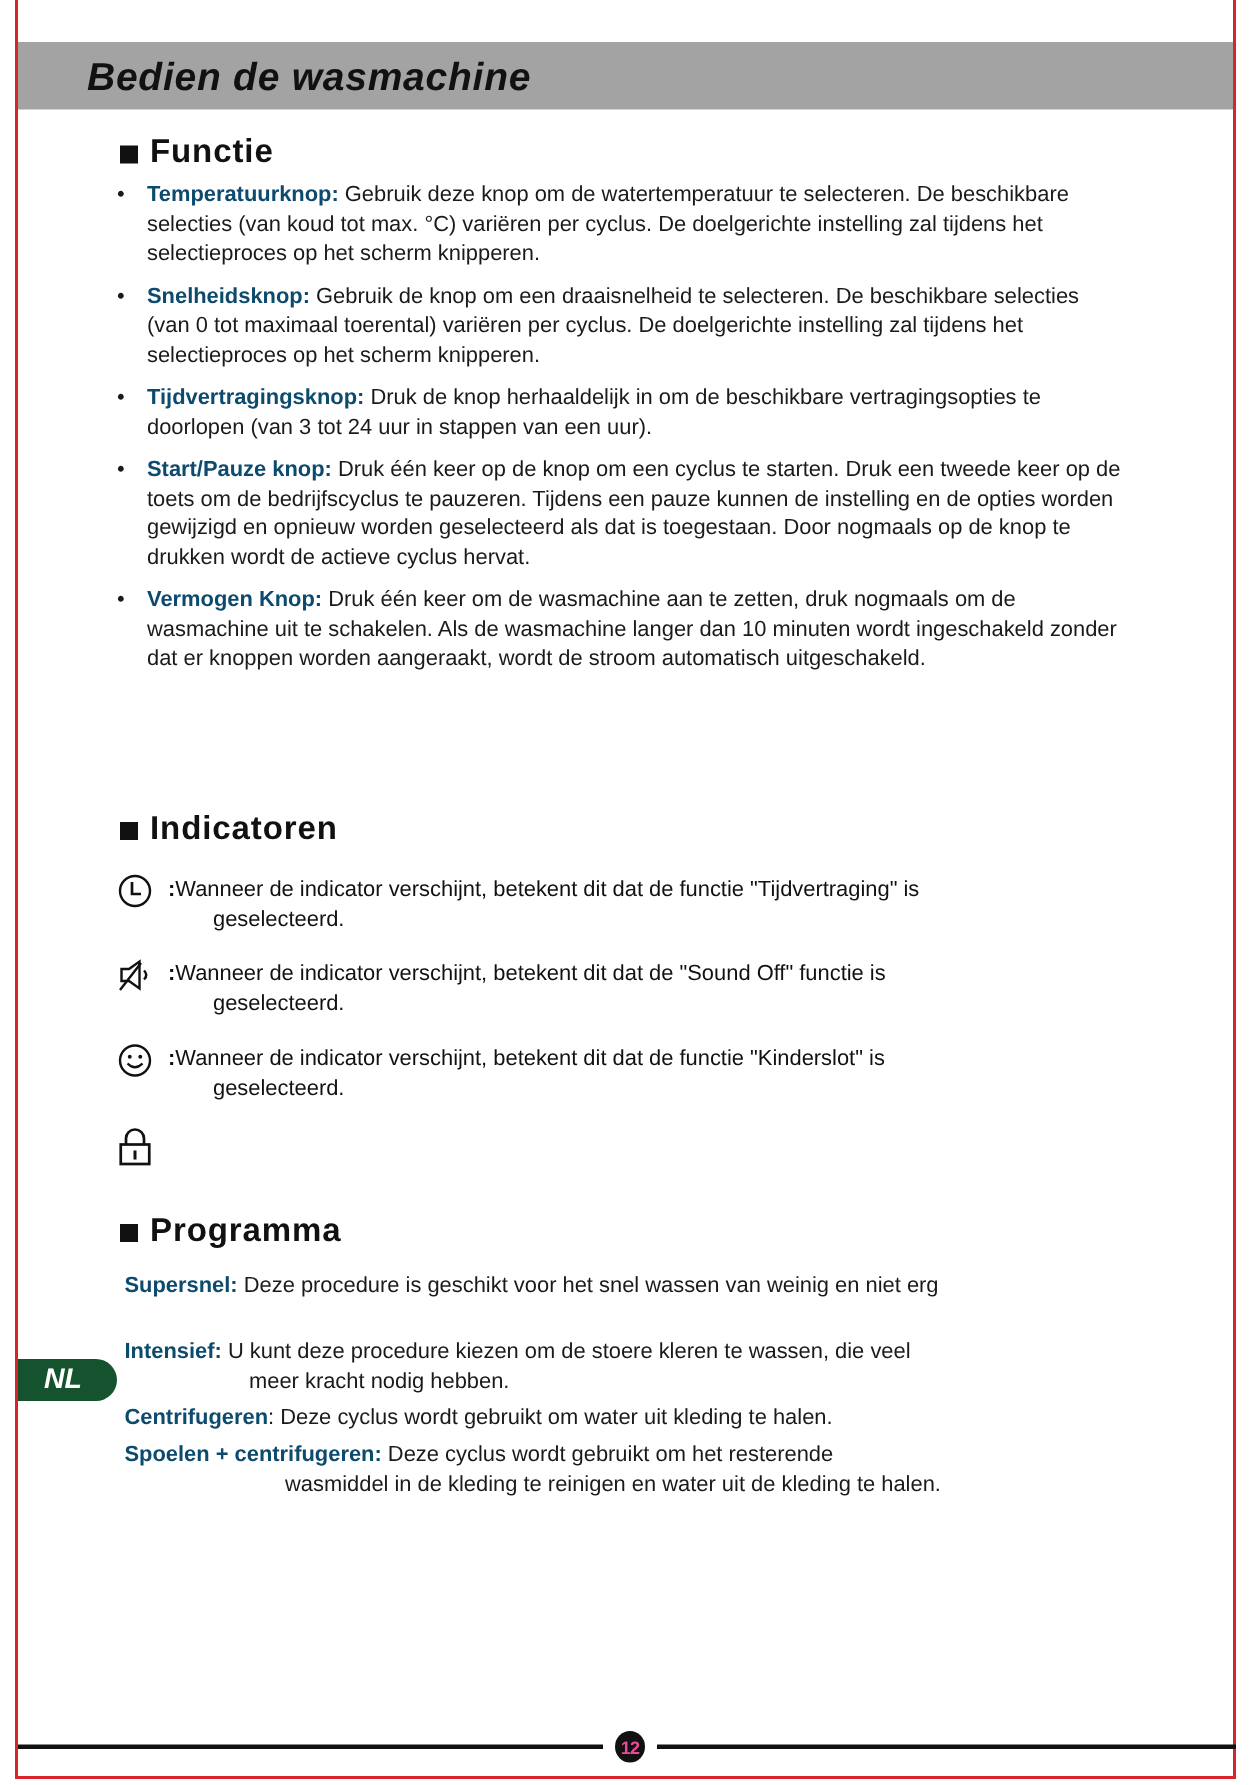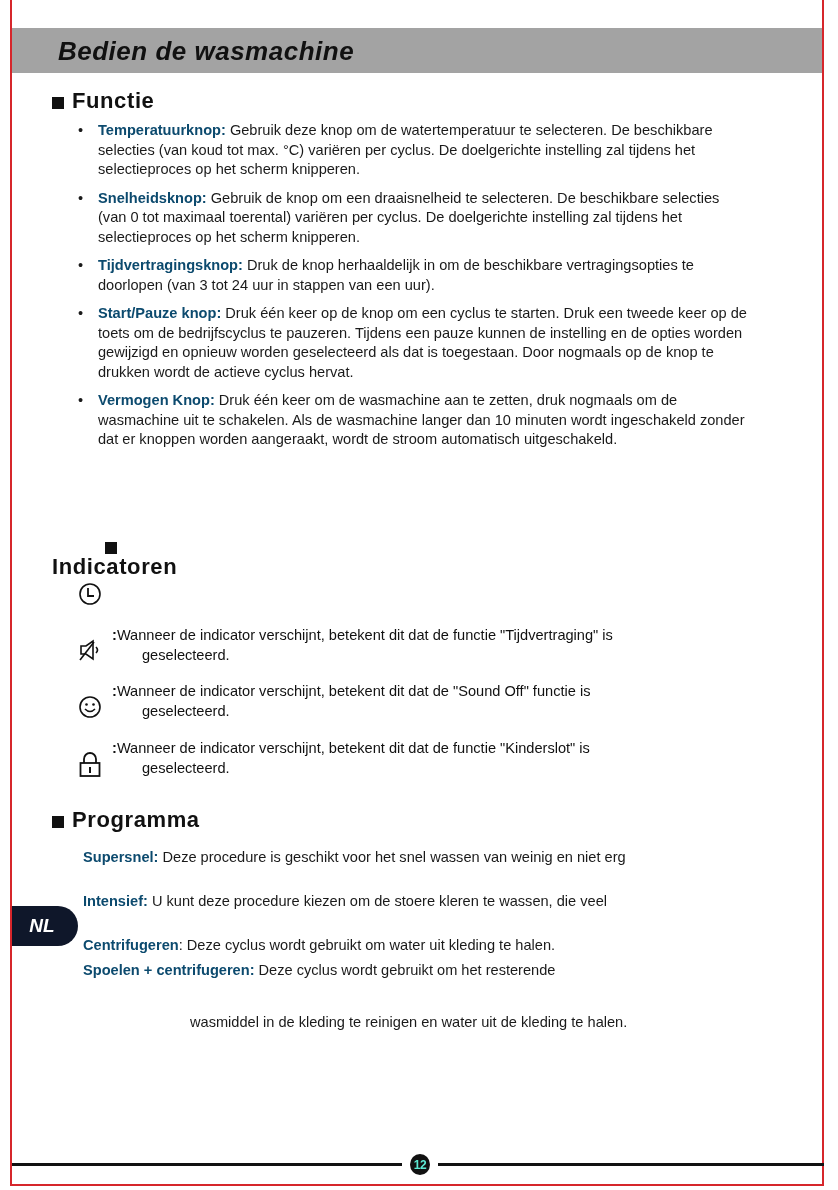--- a/index.html
+++ b/index.html
@@ -3,40 +3,40 @@
 <meta charset="utf-8">
 <style>
   html, body { margin: 0; padding: 0; background: #ffffff; }
   body { width: 838px; height: 1190px; position: relative; overflow: hidden;
          font-family: "Liberation Sans", "DejaVu Sans", sans-serif; color: #111; }
   .frame { position: absolute; left: 10px; top: -2px; width: 814px; height: 1188px;
            border: 2px solid #d6262b; box-sizing: border-box; }
   .title-bar { position: absolute; left: 12px; top: 28px; width: 810px; height: 45px; background: #a3a3a3; }
   .title-text { position: absolute; left: 46px; top: 8px; font-size: 26px; font-weight: bold; font-style: italic;
                 letter-spacing: 0.5px; color: #111; }
-  .section-h { position: absolute; left: 52px; font-size: 22px; font-weight: bold; letter-spacing: 0.6px;
+  .section-h { position: absolute; left: 80px; font-size: 22px; font-weight: bold; letter-spacing: 0.6px;
                display: flex; align-items: center; }
   .sq { display: inline-block; width: 12px; height: 12px; background: #111; margin-right: 8px; margin-top: 3px; }
   .bullets { position: absolute; left: 78px; top: 121px; width: 670px; margin: 0; padding: 0; list-style: none; }
   .bullets li { position: relative; padding-left: 20px; font-size: 14.6px; line-height: 19.5px; margin-bottom: 9px; color: #1a1a1a; }
   .bullets li .dot { position: absolute; left: 0; top: 0; }
   .bullets b, .prog b { font-weight: bold; color: #0c4a6e; }
   .ind { position: absolute; left: 78px; width: 680px; display: flex; }
   .ind .ico { width: 26px; height: 26px; flex: none; margin-top: -2px; }
-  .ind .txt { font-size: 14.6px; line-height: 19.5px; color: #111; margin-top: 42px; }
+  .ind .txt { font-size: 14.6px; line-height: 19.5px; color: #111; }
   .ind .colon { font-weight: bold; margin-left: 8px; }
   .ind .cont { display: block; padding-left: 38px; }
   .prog { position: absolute; left: 83px; font-size: 14.6px; line-height: 19.5px; color: #1a1a1a; width: 680px; }
   .prog .cont { display: block; }
-  .nl-tab { position: absolute; left: 12px; top: 906px; width: 66px; height: 40px; background: #0f172a;
+  .nl-tab { position: absolute; left: 12px; top: 906px; width: 66px; height: 28px; background: #14532d;
             border-radius: 0 20px 20px 0; color: #fff; font-weight: bold; font-style: italic; font-size: 19px;
             display: flex; align-items: center; justify-content: center; padding-right: 6px; box-sizing: border-box; }
   .footer-line { position: absolute; top: 1163px; height: 3px; background: #111; }
   .page-num { position: absolute; left: 410px; top: 1154px; width: 20px; height: 21px; border-radius: 50%;
-              background: #111; color: #5eead4; font-size: 12px; font-weight: bold; display: flex;
+              background: #111; color: #ec4899; font-size: 12px; font-weight: bold; display: flex;
               align-items: center; justify-content: center; letter-spacing: -0.5px; }
 </style>
 </head>
 <body>
 
 <div class="frame"></div>
 
 <div class="title-bar">
   <div class="title-text">Bedien de wasmachine</div>
 </div>
@@ -47,21 +47,21 @@
 </div>
 
 <ul class="bullets">
   <li><span class="dot">•</span><b>Temperatuurknop:</b><span> Gebruik deze knop om de watertemperatuur te selecteren. De beschikbare selecties (van koud tot max. °C) variëren per cyclus. De doelgerichte instelling zal tijdens het selectieproces op het scherm knipperen.</span></li>
   <li><span class="dot">•</span><b>Snelheidsknop:</b><span> Gebruik de knop om een draaisnelheid te selecteren. De beschikbare selecties (van 0 tot maximaal toerental) variëren per cyclus. De doelgerichte instelling zal tijdens het selectieproces op het scherm knipperen.</span></li>
   <li><span class="dot">•</span><b>Tijdvertragingsknop:</b><span> Druk de knop herhaaldelijk in om de beschikbare vertragingsopties te doorlopen (van 3 tot 24 uur in stappen van een uur).</span></li>
   <li><span class="dot">•</span><b>Start/Pauze knop:</b><span> Druk één keer op de knop om een cyclus te starten. Druk een tweede keer op de toets om de bedrijfscyclus te pauzeren. Tijdens een pauze kunnen de instelling en de opties worden gewijzigd en opnieuw worden geselecteerd als dat is toegestaan. Door nogmaals op de knop te drukken wordt de actieve cyclus hervat.</span></li>
   <li><span class="dot">•</span><b>Vermogen Knop:</b><span> Druk één keer om de wasmachine aan te zetten, druk nogmaals om de wasmachine uit te schakelen. Als de wasmachine langer dan 10 minuten wordt ingeschakeld zonder dat er knoppen worden aangeraakt, wordt de stroom automatisch uitgeschakeld.</span></li>
 </ul>
 
-<div class="section-h" style="top:539px;flex-direction:column;">
+<div class="section-h" style="top:539px;">
   <span class="sq"></span>
   <span>Indicatoren</span>
 </div>
 
 <div class="ind" style="top:584px;">
   <svg class="ico" viewBox="0 0 26 26">
     <circle cx="12" cy="12" r="10" fill="none" stroke="#111" stroke-width="1.6"></circle>
     <path d="M10 6 V14 H16" fill="none" stroke="#111" stroke-width="1.8"></path>
   </svg>
   <div class="txt"><span class="colon">:</span><span>Wanneer de indicator verschijnt, betekent dit dat de functie "Tijdvertraging" is</span><span class="cont">geselecteerd.</span></div>
@@ -98,28 +98,29 @@
   <span class="sq"></span>
   <span>Programma</span>
 </div>
 
 <div class="prog" style="top:848px;">
   <b>Supersnel:</b><span> Deze procedure is geschikt voor het snel wassen van weinig en niet erg</span>
 </div>
 
 <div class="prog" style="top:892px;">
   <b>Intensief:</b><span> U kunt deze procedure kiezen om de stoere kleren te wassen, die veel</span>
+  <span class="cont" style="padding-left:83px;">meer kracht nodig hebben.</span>
 </div>
 
 <div class="prog" style="top:936px;">
   <b>Centrifugeren</b><span>: Deze cyclus wordt gebruikt om water uit kleding te halen.</span>
 </div>
 
 <div class="prog" style="top:961px;">
   <b>Spoelen + centrifugeren:</b><span> Deze cyclus wordt gebruikt om het resterende</span>
-  <span class="cont" style="padding-left:107px;margin-top:32px;">wasmiddel in de kleding te reinigen en water uit de kleding te halen.</span>
+  <span class="cont" style="padding-left:107px;">wasmiddel in de kleding te reinigen en water uit de kleding te halen.</span>
 </div>
 
 <div class="nl-tab">NL</div>
 
 <div class="footer-line" style="left:12px; width:390px;"></div>
 <div class="footer-line" style="left:438px; width:386px;"></div>
 <div class="page-num">12</div>
 
 </body></html>

